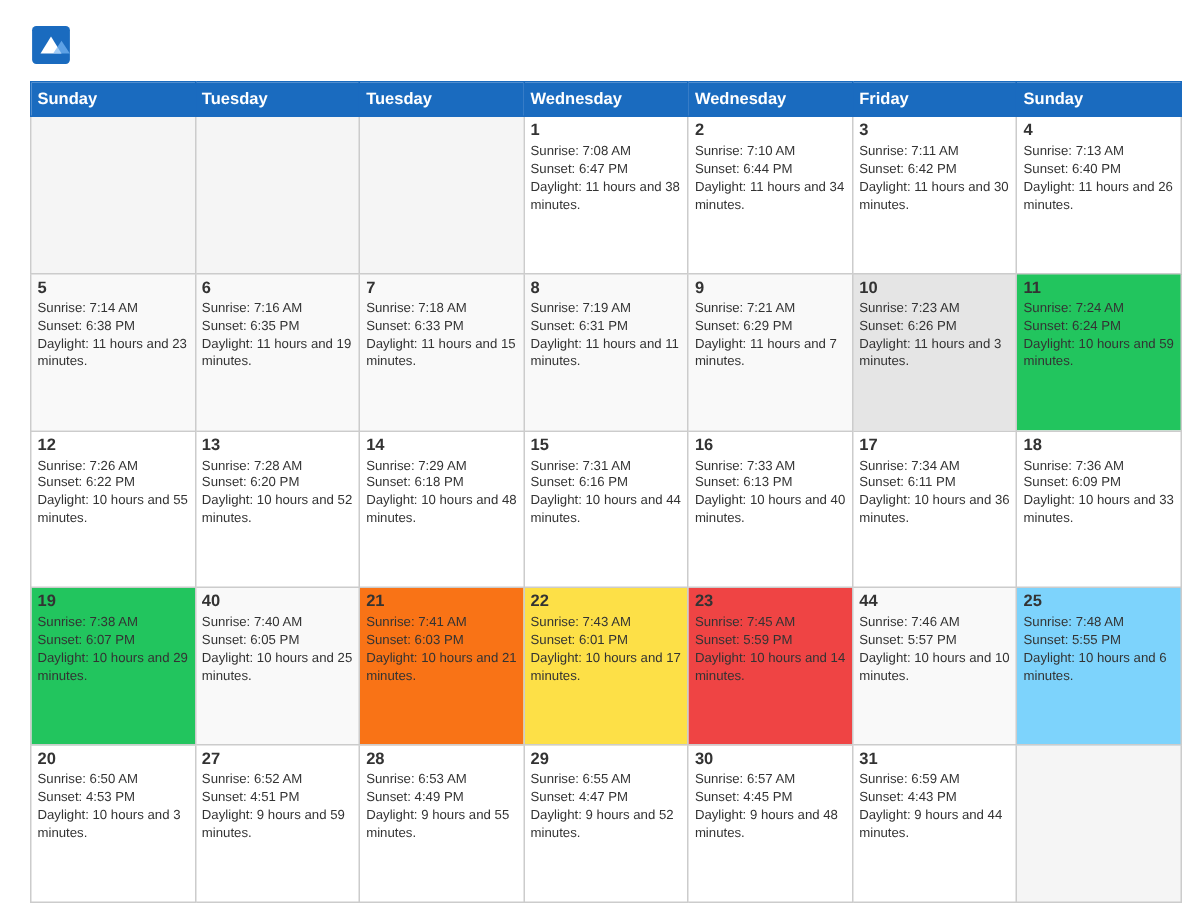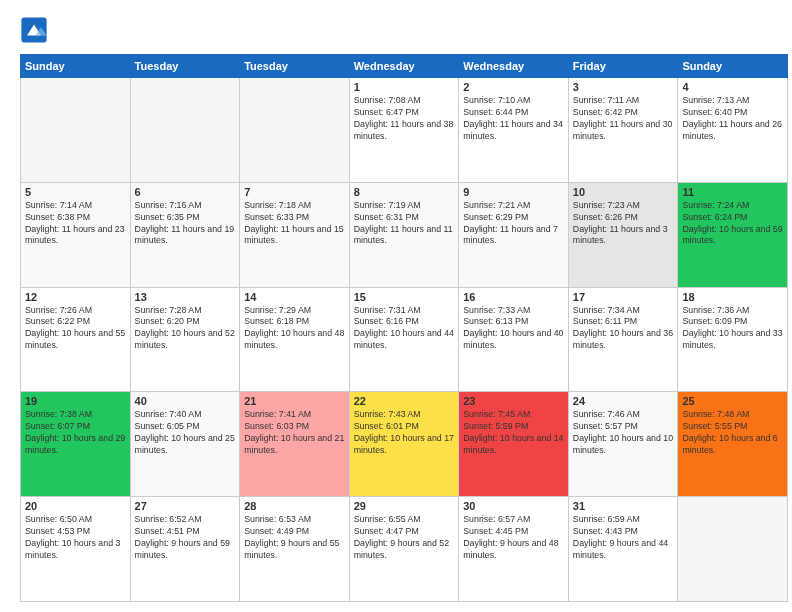--- a/index.html
+++ b/index.html
@@ -223,37 +223,37 @@
         </tr>
         <tr>
           <td style="background-color: #22c55e;">
             <span class="day-number">19</span>
             <div class="day-info">Sunrise: 7:38 AM<br>Sunset: 6:07 PM<br>Daylight: 10 hours and 29 minutes.</div>
           </td>
           <td style="background-color: rgb(249, 249, 249);">
             <span class="day-number">40</span>
             <div class="day-info">Sunrise: 7:40 AM<br>Sunset: 6:05 PM<br>Daylight: 10 hours and 25 minutes.</div>
           </td>
-          <td style="background-color: #fca5a5; margin-top: 40px;">
+          <td style="background-color: #f97316; margin-top: 40px;">
             <span class="day-number">21</span>
             <div class="day-info">Sunrise: 7:41 AM<br>Sunset: 6:03 PM<br>Daylight: 10 hours and 21 minutes.</div>
           </td>
           <td style="background-color: #fde047;">
             <span class="day-number">22</span>
             <div class="day-info">Sunrise: 7:43 AM<br>Sunset: 6:01 PM<br>Daylight: 10 hours and 17 minutes.</div>
           </td>
           <td style="background-color: #ef4444;">
             <span class="day-number">23</span>
             <div class="day-info">Sunrise: 7:45 AM<br>Sunset: 5:59 PM<br>Daylight: 10 hours and 14 minutes.</div>
           </td>
           <td style="background-color: rgb(249, 249, 249);">
-            <span class="day-number">24</span>
+            <span class="day-number">44</span>
             <div class="day-info">Sunrise: 7:46 AM<br>Sunset: 5:57 PM<br>Daylight: 10 hours and 10 minutes.</div>
           </td>
-          <td style="background-color: #f97316;">
+          <td style="background-color: #7dd3fc;">
             <span class="day-number">25</span>
             <div class="day-info">Sunrise: 7:48 AM<br>Sunset: 5:55 PM<br>Daylight: 10 hours and 6 minutes.</div>
           </td>
         </tr>
         <tr>
           <td>
             <span class="day-number">20</span>
             <div class="day-info">Sunrise: 6:50 AM<br>Sunset: 4:53 PM<br>Daylight: 10 hours and 3 minutes.</div>
           </td>
           <td>

